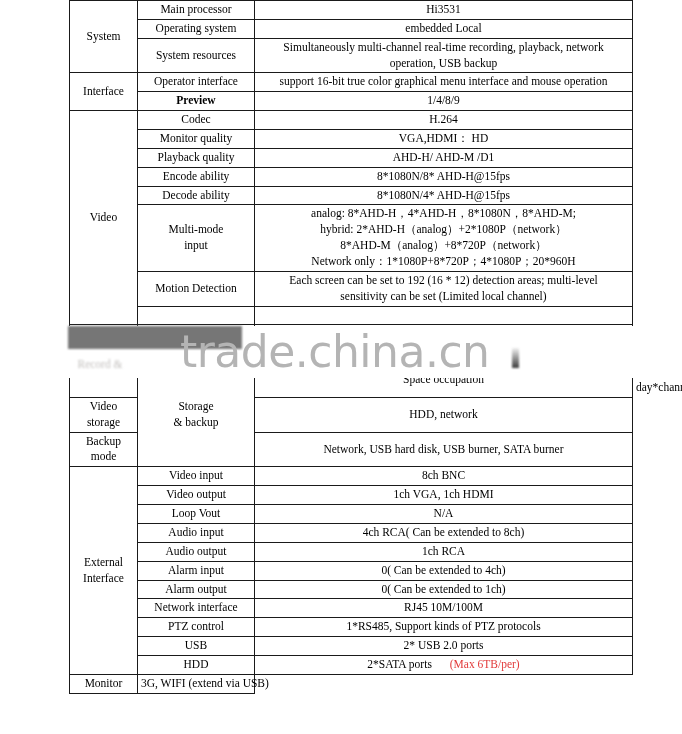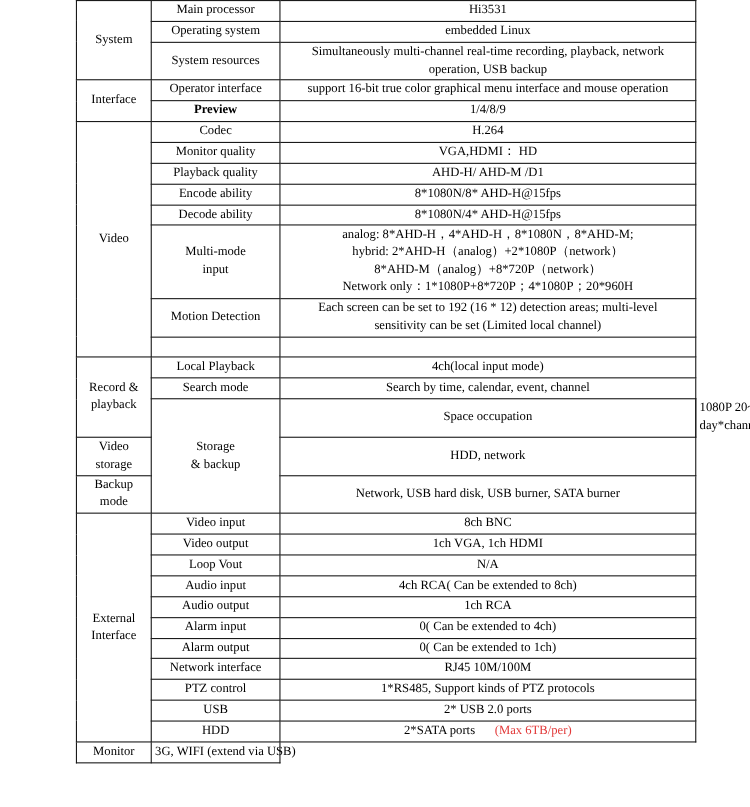--- a/index.html
+++ b/index.html
@@ -149,21 +149,21 @@
           </td>
           <td class="val">
             <span class="line">Hi3531</span>
           </td>
         </tr>
         <tr>
           <td class="param">
             <span class="line" style="display: block;">Operating system</span>
           </td>
           <td class="val">
-            <span class="line">embedded Linux</span>
+            <span class="line">embedded Local</span>
           </td>
         </tr>
         <tr>
           <td class="param">
             <span class="line" style="display: block;">System resources</span>
           </td>
           <td class="val">
             <span class="line">Simultaneously multi-channel real-time recording, playback, network</span>
             <span class="line">operation, USB backup</span>
           </td>
@@ -404,14 +404,21 @@
           <td class="param">
             <span class="line" style="display: block;">Monitor</span>
           </td>
           <td class="val">
             <span class="line">3G, WIFI (extend via USB)</span>
           </td>
         </tr>
       </tbody>
   </table>
 
+  <div id="watermark-band">
+    <div id="watermark-blur"></div>
+    <div id="watermark-graybar"></div>
+    <div id="watermark-ghost">Record &amp;</div>
+    <div id="watermark-text">trade.china.cn</div>
+    <div id="watermark-mark"></div>
+  </div>
 
 </div>
 
 </body></html>

